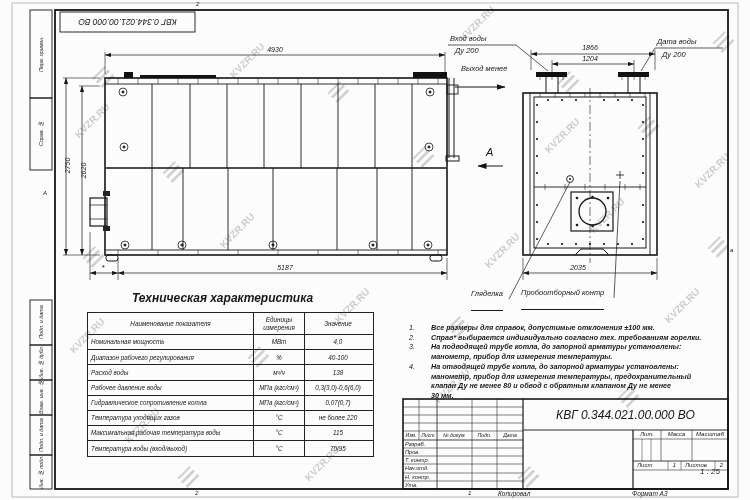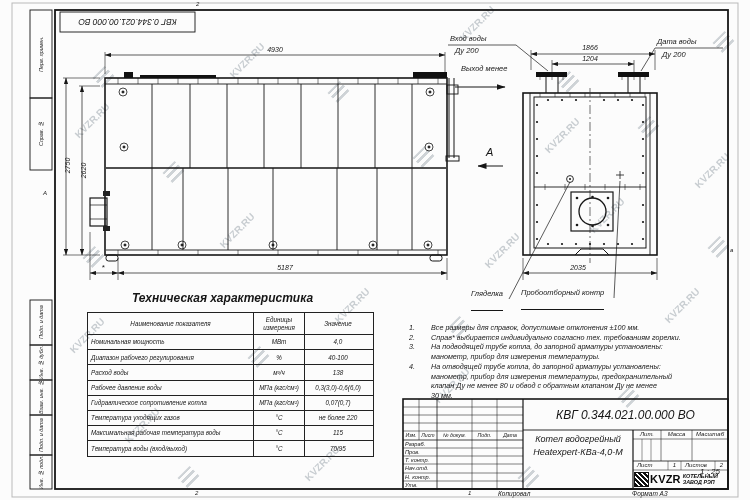--- a/index.html
+++ b/index.html
@@ -34,21 +34,21 @@
   .tc{border-left:0.8px solid #222;display:flex;align-items:center;justify-content:center;
       font:italic 6.3px/1.2 "Liberation Sans",sans-serif;color:#161616;height:14.2px;
       text-align:center;overflow:hidden;}
   .trow.hd .tc{height:21px;}
   .tc.name{justify-content:flex-start;padding-left:3px;border-left:none;text-align:left;}
   .trow.hd .tc.name{justify-content:center;padding-left:0;text-align:center;}
   
   .notes{position:absolute;left:407px;top:323px;width:322px;}
   .note{display:flex;font:italic 7.2px/9.7px "Liberation Sans",sans-serif;color:#161616;}
   .nnum{width:13px;flex:none;padding-left:2px;}
-  .ntext{flex:1;white-space:pre-line;padding-left:9px;}
+  .ntext{flex:1;white-space:pre-line;padding-left:9px;font-weight:bold;}
   
   .tb{position:absolute;color:#161616;font-style:italic;font-family:"Liberation Sans",sans-serif;}
   .logo-row{position:absolute;left:635px;top:470px;width:92px;height:18px;display:flex;
             align-items:center;gap:2px;}
   .logo-ico{width:13px;height:13px;flex:none;
             background:repeating-linear-gradient(45deg,#101010 0 2.2px,#fff 2.2px 3.6px);
             outline:1px solid #101010;}
   .logo-kvzr{font:bold 11px "Liberation Sans",sans-serif;color:#090909;letter-spacing:.2px;}
   .logo-co{display:flex;flex-direction:column;font:bold italic 5.4px/1.15 "Liberation Sans",sans-serif;color:#090909;}
 </style>
@@ -363,24 +363,20 @@
       <span class="nnum">4.</span>
       <span class="ntext">На отводящей трубе котла, до запорной арматуры установлены:
 манометр, прибор для измерения температуры, предохранительный
 клапан Ду не менее 80 и обвод с обратным клапаном Ду не менее
 30 мм.</span>
     </div>
   </div>
 
   <div class="tb f13 ctr" style="left:523px;top:399px;width:205px;height:31px;display:flex;align-items:center;justify-content:center">КВГ 0.344.021.00.000 ВО</div>
 
-  <div class="tb" style="left:523px;top:434px;width:110px;text-align:center">
-    <div class="f9">Котел водогрейный</div>
-    <div class="f9" style="margin-top:3px">Heatexpert-КВа-4,0-М</div>
-  </div>
 
   <span class="tb f5 ctr" style="left:403px;top:432px;width:16px">Изм.</span>
   <span class="tb f5 ctr" style="left:419px;top:432px;width:18px">Лист</span>
   <span class="tb f5 ctr" style="left:437px;top:432px;width:35px">№ докум.</span>
   <span class="tb f5 ctr" style="left:472px;top:432px;width:25px">Подп.</span>
   <span class="tb f5 ctr" style="left:497px;top:432px;width:26px">Дата</span>
 
   <span class="tb f55" style="left:405px;top:441px">Разраб.</span>
   <span class="tb f55" style="left:405px;top:449px">Пров.</span>
   <span class="tb f55" style="left:405px;top:457px">Т. контр.</span>
@@ -391,25 +387,17 @@
   <span class="tb f6 ctr" style="left:633px;top:431px;width:28px">Лит.</span>
   <span class="tb f6 ctr" style="left:661px;top:431px;width:31px">Масса</span>
   <span class="tb f6 ctr" style="left:692px;top:431px;width:36px">Масштаб</span>
   <span class="tb f8 ctr" style="left:692px;top:467px;width:36px">1 : 25</span>
 
   <span class="tb f6" style="left:637px;top:462px">Лист</span>
   <span class="tb f6 ctr" style="left:668px;top:462px;width:13px">1</span>
   <span class="tb f6" style="left:685px;top:462px">Листов</span>
   <span class="tb f6 ctr" style="left:715px;top:462px;width:13px">2</span>
 
-  <div class="logo-row">
-    <span class="logo-ico"></span>
-    <span class="logo-kvzr">KVZR</span>
-    <span class="logo-co">
-      <span>КОТЕЛЬНЫЙ</span>
-      <span>ЗАВОД РЭП</span>
-    </span>
-  </div>
 
   <span class="t f65" style="left:498px;top:490px">Копировал</span>
   <span class="t f65" style="left:632px;top:490px">Формат А3</span>
 
 </div>
 
 </body></html>

